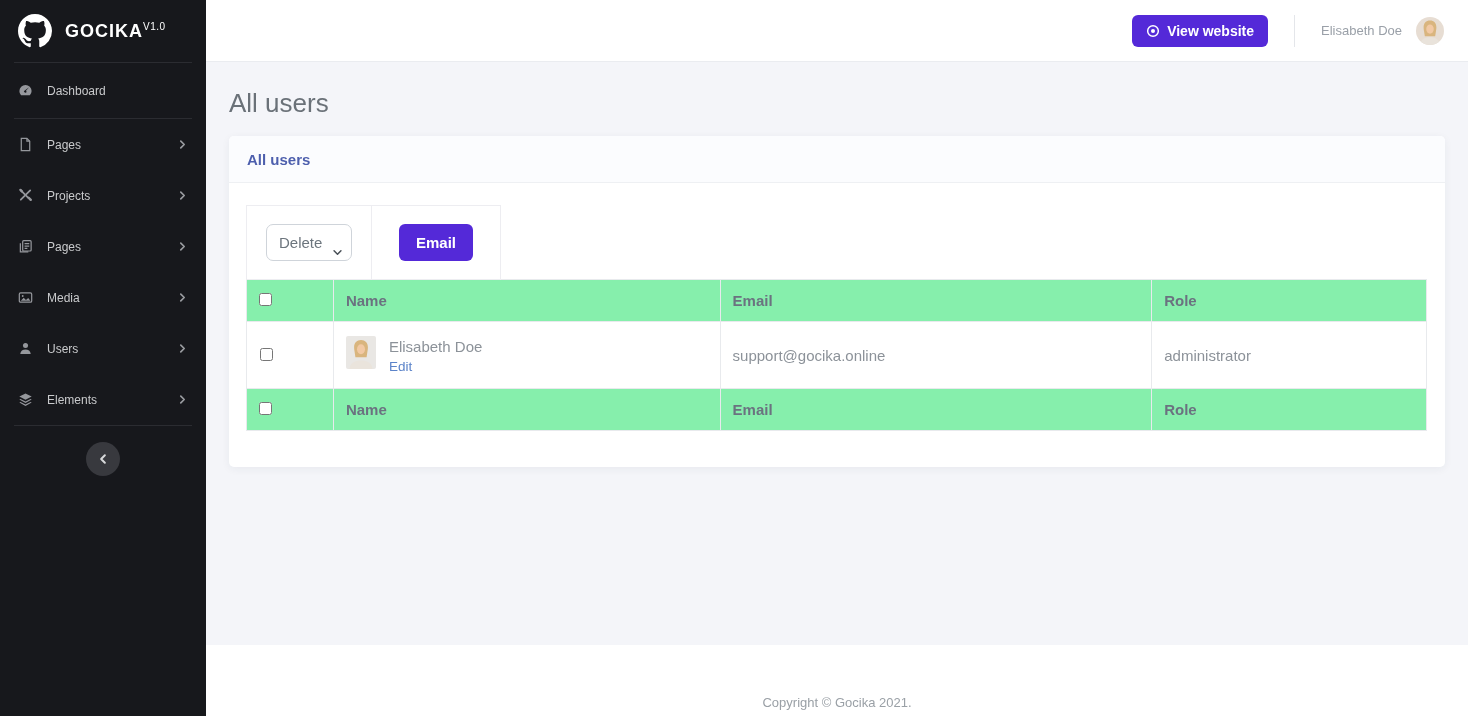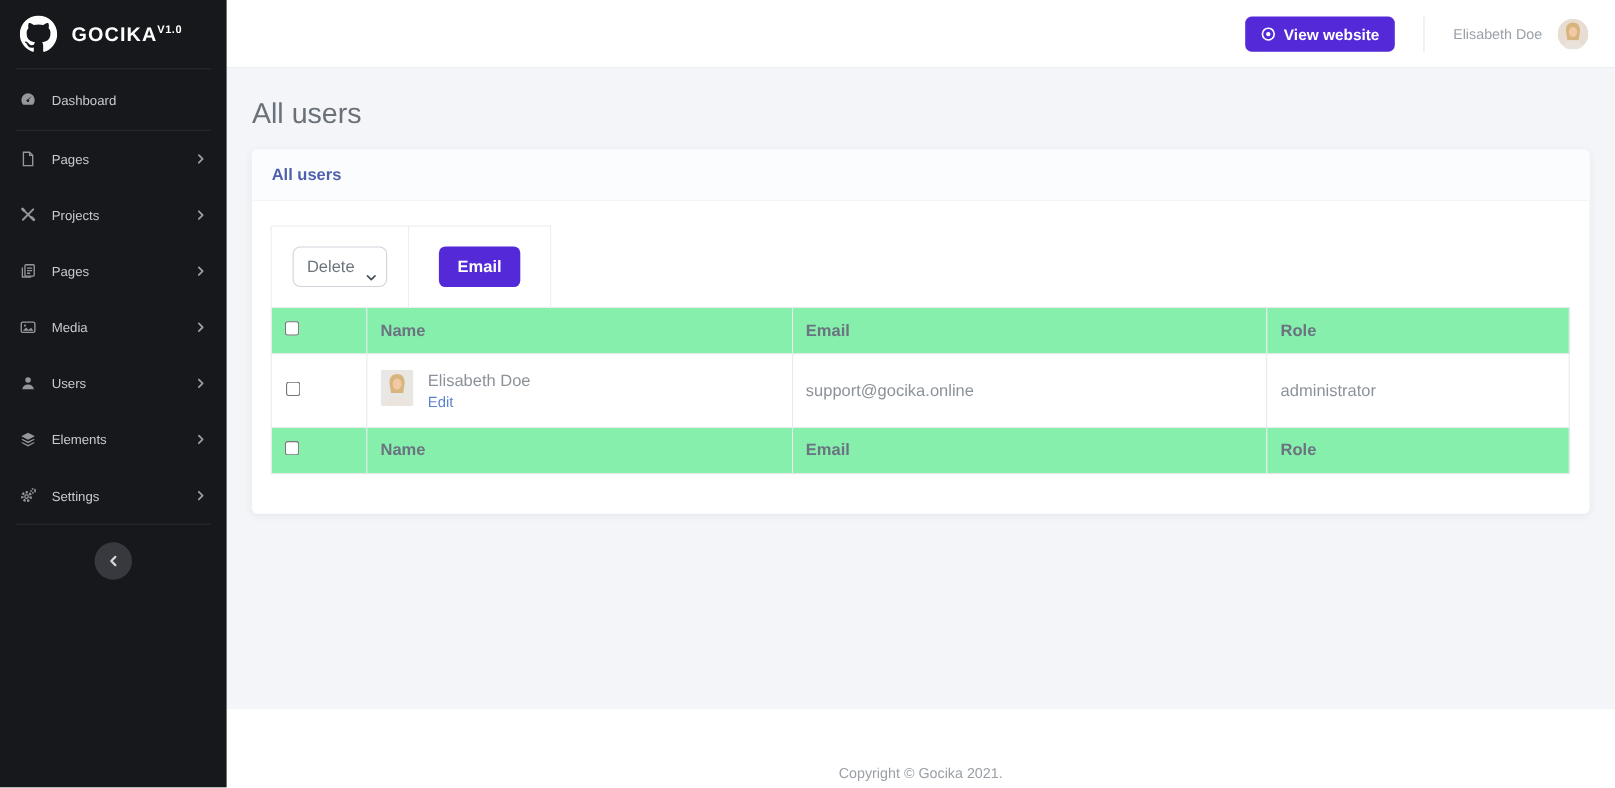--- a/index.html
+++ b/index.html
@@ -4,21 +4,21 @@
 <style>
   * { margin:0; padding:0; box-sizing:border-box; }
   html,body { width:1468px; height:716px; }
   body { font-family:"Liberation Sans", sans-serif; background:#fff; position:relative; overflow:hidden; }
 
   
   .sidebar { position:absolute; left:0; top:0; width:206px; height:716px; background:#17181c; z-index:5; }
   .logo-row { height:62px; display:flex; align-items:center; padding-left:18px; }
   .logo-mark { width:34px; height:34px; color:#fff; flex:0 0 auto; }
   .logo-text { color:#fff; font-size:18px; font-weight:800; letter-spacing:1px; margin-left:13px; }
-  .logo-text sup { font-size:10px; font-weight:700; letter-spacing:.5px; }
+  .logo-text sup { font-size:10px; font-weight:400; letter-spacing:.5px; }
   .side-divider { border-top:1px solid #2b2c31; margin:0 14px; }
   .nav-item { display:flex; align-items:center; height:55px; padding:0 18px; color:#c9cacc; font-size:12px; cursor:pointer; }
   .nav-list .nav-item { height:51px; }
   .nav-icon { width:16px; height:16px; color:#95979c; margin-right:13px; flex:0 0 auto; display:flex; align-items:center; }
   .nav-icon svg { width:15px; height:15px; }
   .nav-label { flex:1; }
   .nav-chevron { width:11px; height:11px; color:#9a9ca0; }
   .nav-chevron svg { width:11px; height:11px; display:block; }
   .collapse-btn { width:34px; height:34px; border-radius:50%; background:#38393e; border:none; margin:16px auto 0; display:flex; align-items:center; justify-content:center; color:#d8d9db; cursor:pointer; }
   .collapse-btn svg { width:12px; height:12px; }
@@ -176,35 +176,20 @@
     </div>
     <div class="nav-item">
       <span class="nav-icon">
         <svg viewBox="0 0 16 16" fill="currentColor">
             <path d="M8 1.6 14.6 4.9 8 8.2 1.4 4.9z"></path>
             <path d="M2.7 7.5 8 10.1l5.3-2.6 1.3.6L8 11.6 1.4 8.1z"></path>
             <path d="M2.7 10.7 8 13.3l5.3-2.6 1.3.6L8 14.8 1.4 11.3z"></path>
           </svg>
       </span>
       <span class="nav-label">Elements</span>
-      <span class="nav-chevron">
-          <svg viewBox="0 0 16 16" fill="none" stroke="currentColor" stroke-width="2.4" stroke-linecap="round" stroke-linejoin="round">
-            <path d="M5.5 3 10.5 8l-5 5"></path>
-          </svg>
-        </span>
-    </div>
-    <div class="nav-item">
-      <span class="nav-icon">
-        <svg viewBox="0 0 16 16" fill="none" stroke="currentColor">
-            <circle cx="6.5" cy="9" r="4.1" stroke-width="2.4" stroke-dasharray="2.1 1.5"></circle>
-            <circle cx="6.5" cy="9" r="1.7" stroke-width="1.2"></circle>
-            <circle cx="13" cy="3.4" r="1.9" stroke-width="1.7" stroke-dasharray="1.3 1"></circle>
-          </svg>
-      </span>
-      <span class="nav-label">Settings</span>
       <span class="nav-chevron">
           <svg viewBox="0 0 16 16" fill="none" stroke="currentColor" stroke-width="2.4" stroke-linecap="round" stroke-linejoin="round">
             <path d="M5.5 3 10.5 8l-5 5"></path>
           </svg>
         </span>
     </div>
   </nav>
   <div class="side-divider"></div>
 
   <button class="collapse-btn">

